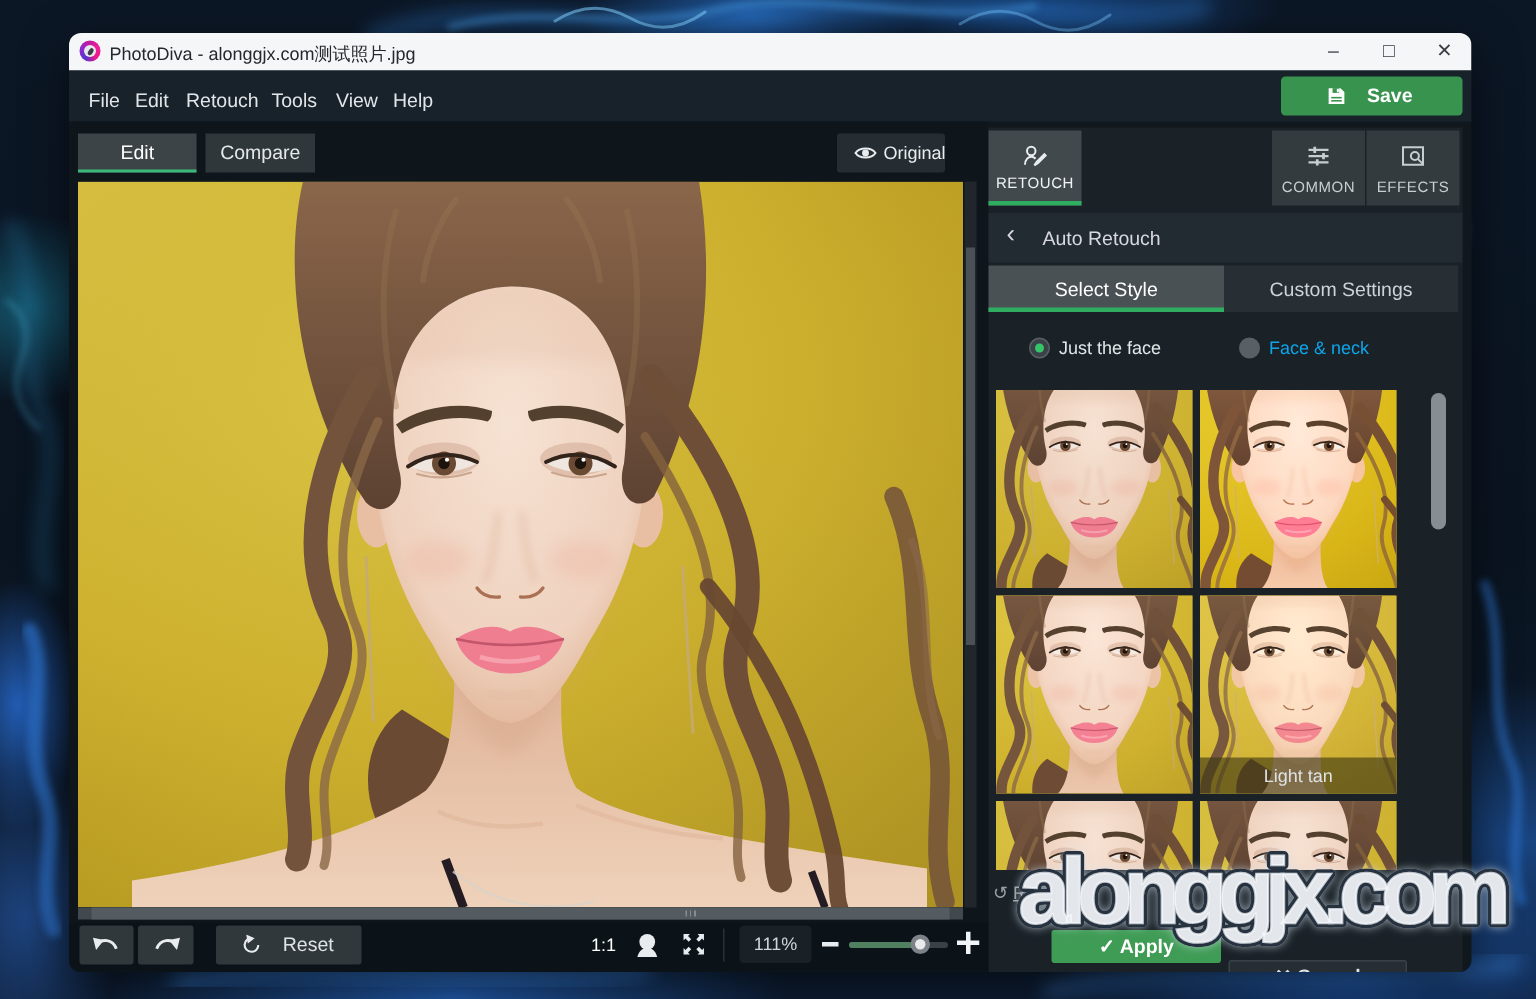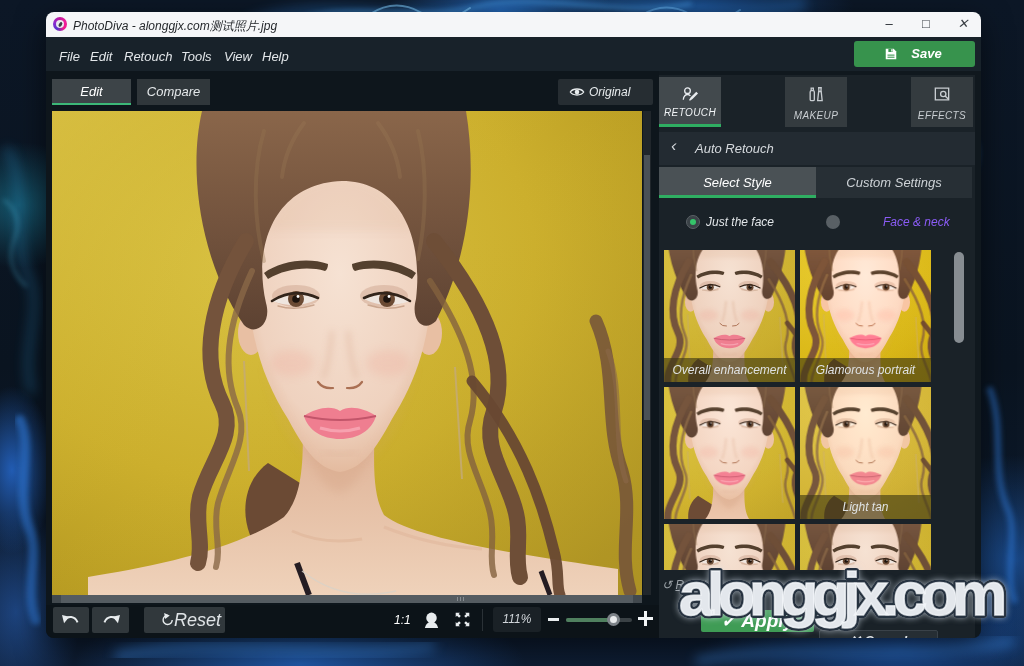--- a/index.html
+++ b/index.html
@@ -13,39 +13,39 @@
       radial-gradient(220px 50px at 700px 6px, rgba(30,95,180,.6), rgba(30,95,180,0) 70%),
       radial-gradient(120px 90px at 18px 205px, rgba(30,140,170,.5), rgba(30,140,170,0) 70%),
       radial-gradient(60px 120px at 12px 470px, rgba(40,110,215,.8), rgba(40,110,215,0) 70%),
       radial-gradient(90px 140px at 16px 612px, rgba(42,100,190,.55), rgba(42,100,190,0) 72%),
       radial-gradient(300px 90px at 300px 664px, rgba(36,100,190,.85), rgba(36,100,190,0) 75%),
       radial-gradient(260px 100px at 900px 650px, rgba(30,90,180,.7), rgba(30,90,180,0) 75%),
       radial-gradient(200px 140px at 1015px 560px, rgba(35,105,200,.55), rgba(35,105,200,0) 75%),
       linear-gradient(180deg, #0c1726 0%, #0a1420 55%, #0e1d33 100%);
   }
   
-  #win { left:46px; top:12px; width:935px; height:626px; border-radius:8px; overflow:hidden;
-         background:#10181e; box-shadow:0 10px 30px rgba(0,0,0,.55);font-style:italic; }
+  #win { left:46px; top:22px; width:935px; height:626px; border-radius:8px; overflow:hidden;
+         background:#10181e; box-shadow:0 10px 30px rgba(0,0,0,.55); }
   #titlebar { left:0; top:0; width:935px; height:25px; background:#f5f6f8; }
   #title-txt { left:27px; top:6px; font-size:12px; color:#25282c; }
   #logo { left:7px; top:5px; width:14px; height:14px; border-radius:50%;
           background:conic-gradient(from 210deg, #5533cc, #8a2bd0, #c21a9e, #ef1e9a, #f0188c, #5533cc); }
   #logo i { position:absolute; left:3px; top:3px; width:8px; height:8px; border-radius:50%; background:#e8e9ee; }
   .wc { top:0px; width:30px; height:24px; color:#3a3f45; font-size:13px; text-align:center; line-height:24px; }
   
   #menubar { left:0; top:25px; width:935px; height:34px; background:#18222a; }
   .mi { top:12px; font-size:13px; color:#e2e6e9; }
   #savebtn { left:808px; top:4px; width:121px; height:26px; background:#37934d; border-radius:3px;
              color:#fff; font-size:13px; font-weight:bold; text-align:center; line-height:26px; }
   
   #content { left:0; top:59px; width:613px; height:534px; background:#0e161c; }
   .etab { top:8px; height:26px; font-size:13px; text-align:center; line-height:26px; color:#fff; }
   #tab-edit { left:6px; width:79px; background:#3d4448; border-bottom:2px solid #3cb878; }
   #tab-compare { left:91px; width:73px; background:#30373b; color:#e4e8ea; }
-  #btn-orig { left:512px; top:8px; width:95px; height:26px; background:#262d32; border-radius:2px;
+  #btn-orig { left:512px; top:8px; width:72px; height:26px; background:#262d32; border-radius:2px;
               color:#e8ecee; font-size:12px; line-height:26px; }
   #photo { left:6px; top:40px; width:590px; height:484px; overflow:hidden; }
   
   #vsb { left:597px; top:40px; width:8px; height:484px; background:#20262b; }
   #vsb .thumb { position:absolute; left:1px; top:44px; width:6px; height:265px; background:#4a5156; }
   #hsb { left:6px; top:524px; width:590px; height:8px; background:#42494e; }
   #hsb .thumb { position:absolute; left:9px; top:0px; width:572px; height:8px; background:#555c61; }
   #hsb .grip { position:absolute; left:405px; top:2px; width:9px; height:4px;
     background:repeating-linear-gradient(90deg,#868c91 0 1px,transparent 1px 3px); }
   
@@ -67,21 +67,21 @@
   .thumbbox { position:absolute; width:131px; height:132px; overflow:hidden; background:#c9ae2e; }
   .thumbbox:nth-of-type(2) svg { filter:saturate(1.18) brightness(1.04); }
   .thumbbox:nth-of-type(4) svg { filter:sepia(.18) saturate(1.1); }
   .thumbbox:nth-of-type(3) svg { filter:brightness(1.02); }
   .tlabel { position:absolute; left:0; bottom:0; width:100%; height:24px; background:rgba(60,55,18,.62);
             color:#dfe2e4; font-size:12px; text-align:center; line-height:24px; }
   #psb { left:295px; top:175px; width:10px; height:370px; }
   #psb .thumb { position:absolute; left:0; top:2px; width:10px; height:91px; background:#878d92; border-radius:5px; }
   #resetall { left:3px; top:503px; color:#9aa1a6; font-size:12px; }
   #applybtn { left:42px; top:535px; width:113px; height:22px; background:#3f9c55; border-radius:2px;
-              color:#fff; font-weight:bold; font-size:19px; text-align:center; line-height:22px; }
+              color:#fff; font-weight:bold; font-size:13px; text-align:center; line-height:22px; }
   #cancelbtn { left:160px; top:535px; width:119px; height:22px; background:#262e34; border:1px solid #3a4249;
                border-radius:2px; color:#dfe3e6; font-weight:bold; font-size:13px; text-align:center; line-height:20px;margin-top:20px; }
 </style>
 </head>
 <body>
 <div id="desk" class="abs"></div>
 <svg class="abs" style="left:0;top:0;" width="1024" height="666" viewBox="0 0 1024 666">
   <g fill="none" stroke-linecap="round">
     <path d="M 250 25 C 330 -5 420 30 520 8 C 620 -10 720 25 800 5" stroke="#2e7fd6" stroke-width="14" opacity=".35" filter="url(#dblur)"></path>
     <path d="M 300 18 C 360 2 420 22 480 6 C 540 -8 620 18 690 4" stroke="#49a0ea" stroke-width="4" opacity=".5" filter="url(#dblur2)"></path>
@@ -155,56 +155,54 @@
 
   <div id="panel" class="abs">
     <div class="abs ptab active" style="left:0px;">
     <svg class="tic" viewBox="0 0 24 24" fill="none" stroke="#e8ecef" stroke-width="1.6">
       <circle cx="9" cy="8" r="3.4"></circle>
           <path d="M 4 19 C 4 14.5 7 12.6 9 12.6 C 10.5 12.6 11.6 13.2 12.5 14.2"></path>
       <path d="M 19.5 10.5 L 13.5 16.5 L 11.5 19.5 L 14.5 17.5 L 20.5 11.5 Z"></path>
     </svg>
         <div class="lbl">RETOUCH</div>
       </div>
-    <div class="abs ptab" style="left:126px;">
-    <svg class="tic" viewBox="0 0 24 24" fill="none" stroke="#c8cdd1" stroke-width="1.6">
-      <rect x="5" y="8" width="5" height="12" rx="1.5"></rect>
-          <path d="M 6.2 8 L 6.2 5 L 8.8 5 L 8.8 8"></path>
-      <path d="M 14 20 L 15.2 9 L 18.2 9 L 19.4 20 Z"></path>
-          <path d="M 15.5 9 L 15.2 4.5 L 18.2 4.5 L 17.9 9"></path>
+    <div class="abs ptab" style="left:189px;">
+    <svg class="tic" viewBox="0 0 24 24" fill="none" stroke="#c8cdd1" stroke-width="1.8">
+      <path d="M 4 7 L 20 7 M 4 12 L 20 12 M 4 17 L 20 17"></path>
+      <path d="M 9 4.5 L 9 9.5 M 16 9.5 L 16 14.5 M 11 14.5 L 11 19.5" stroke-width="2.2"></path>
     </svg>
-        <div class="lbl">MAKEUP</div>
+        <div class="lbl">COMMON</div>
       </div>
     <div class="abs ptab" style="left:252px;">
     <svg class="tic" viewBox="0 0 24 24" fill="none" stroke="#c8cdd1" stroke-width="1.6">
       <path d="M 4 5 L 20 5 L 20 19 L 4 19 Z"></path>
           <circle cx="13.5" cy="12" r="3.2"></circle>
           <path d="M 15.8 14.3 L 19.6 18.1"></path>
     </svg>
         <div class="lbl">EFFECTS</div>
       </div>
     <div id="autorow" class="abs">
         <span style="position:absolute;left:12px;top:4px;font-size:17px;">‹</span>
     <span style="position:absolute;left:36px;top:9px;">Auto Retouch</span>
       </div>
     <div id="stab1" class="abs stab">Select Style</div>
     <div id="stab2" class="abs stab">Custom Settings</div>
     <div class="abs radio" style="left:27px;top:140px;background:#3a4247;border:1px solid #5a6166;">
         <i style="position:absolute;left:3px;top:3px;width:6px;height:6px;border-radius:50%;background:#35c46a;"></i>
       </div>
     <div class="abs" style="left:47px;top:140px;font-size:12px;color:#e2e6e9;">Just the face</div>
     <div class="abs radio" style="left:167px;top:140px;background:#596065;"></div>
-    <div class="abs" style="left:187px;top:140px;font-size:12px;color:#8b5cf6;margin-left:37px;">Face &amp; neck</div>
+    <div class="abs" style="left:187px;top:140px;font-size:12px;color:#0ea5e9;">Face &amp; neck</div>
     <div id="grid" class="abs">
     <div class="thumbbox" style="left:5px;top:8px;"><svg width="131" height="132" viewBox="138 103 300 302">
             <use href="#portrait"></use>
-          </svg><div class="tlabel">Overall enhancement</div></div>
+          </svg></div>
     <div class="thumbbox" style="left:141px;top:8px;"><svg width="131" height="132" viewBox="138 103 300 302">
             <use href="#portrait"></use>
-          </svg><div class="tlabel">Glamorous portrait</div></div>
+          </svg></div>
     <div class="thumbbox" style="left:5px;top:145px;"><svg width="131" height="132" viewBox="138 103 300 302">
             <use href="#portrait"></use>
           </svg></div>
     <div class="thumbbox" style="left:141px;top:145px;"><svg width="131" height="132" viewBox="138 103 300 302">
             <use href="#portrait"></use>
           </svg><div class="tlabel">Light tan</div></div>
     <div class="thumbbox" style="left:5px;top:282px;"><svg width="131" height="132" viewBox="138 103 300 302">
             <use href="#portrait"></use>
           </svg></div>
     <div class="thumbbox" style="left:141px;top:282px;"><svg width="131" height="132" viewBox="138 103 300 302">
@@ -221,21 +219,21 @@
 
   <div id="btoolbar" class="abs">
     <div class="abs bbtn" style="left:7px;width:36px;"><svg style="margin-top:7px;" width="18" height="12" viewBox="0 0 22 14" fill="none" stroke="#e8ecee" stroke-width="2.4">
           <path d="M 3 7 C 7 1.5 16 2 19 10"></path>
           <path stroke-width="0" fill="#e8ecee" d="M 0 1 L 9 3 L 2.5 11 Z"></path>
         </svg></div>
     <div class="abs bbtn" style="left:46px;width:37px;"><svg style="margin-top:7px;" width="18" height="12" viewBox="0 0 22 14" fill="none" stroke="#e8ecee" stroke-width="2.4">
           <path d="M 19 7 C 15 1.5 6 2 3 10"></path>
           <path stroke-width="0" fill="#e8ecee" d="M 22 1 L 13 3 L 19.5 11 Z"></path>
         </svg></div>
-    <div class="abs bbtn" style="left:98px;width:81px;font-size:18px;line-height:26px;"><svg style="position:absolute;left:17px;top:6px;" width="14" height="14" viewBox="0 0 20 20" fill="none" stroke="#e8ecee" stroke-width="2">
+    <div class="abs bbtn" style="left:98px;width:97px;font-size:13px;line-height:26px;"><svg style="position:absolute;left:17px;top:6px;" width="14" height="14" viewBox="0 0 20 20" fill="none" stroke="#e8ecee" stroke-width="2">
           <path d="M 16 10 A 6.5 6.5 0 1 1 10 3.5"></path>
           <path stroke-width="0" fill="#e8ecee" d="M 4.5 0 L 12.5 3.5 L 6 8.5 Z"></path>
         </svg><span style="margin-left:26px;">Reset</span></div>
     <div class="abs" style="left:348px;top:8px;font-size:12px;color:#fff;">1:1</div>
     <svg class="abs" style="left:377px;top:6px;" width="17" height="18" viewBox="0 0 20 21">
         <circle cx="10" cy="8" r="6.2" fill="#e8ecee"></circle>
         <path d="M 2.2 20 C 3.6 14.6 6.6 12.6 10 12.6 C 13.4 12.6 16.4 14.6 17.8 20 Z" fill="#e8ecee"></path>
       </svg>
     <svg class="abs" style="left:408px;top:6px;" width="17" height="17" viewBox="0 0 20 20" fill="#e8ecee">
         <path d="M 2 2 L 7 2 L 5.5 3.5 L 8 6 L 6 8 L 3.5 5.5 L 2 7 Z M 18 2 L 13 2 L 14.5 3.5 L 12 6 L 14 8 L 16.5 5.5 L 18 7 Z M 2 18 L 7 18 L 5.5 16.5 L 8 14 L 6 12 L 3.5 14.5 L 2 13 Z M 18 18 L 13 18 L 14.5 16.5 L 12 14 L 14 12 L 16.5 14.5 L 18 13 Z"></path>

